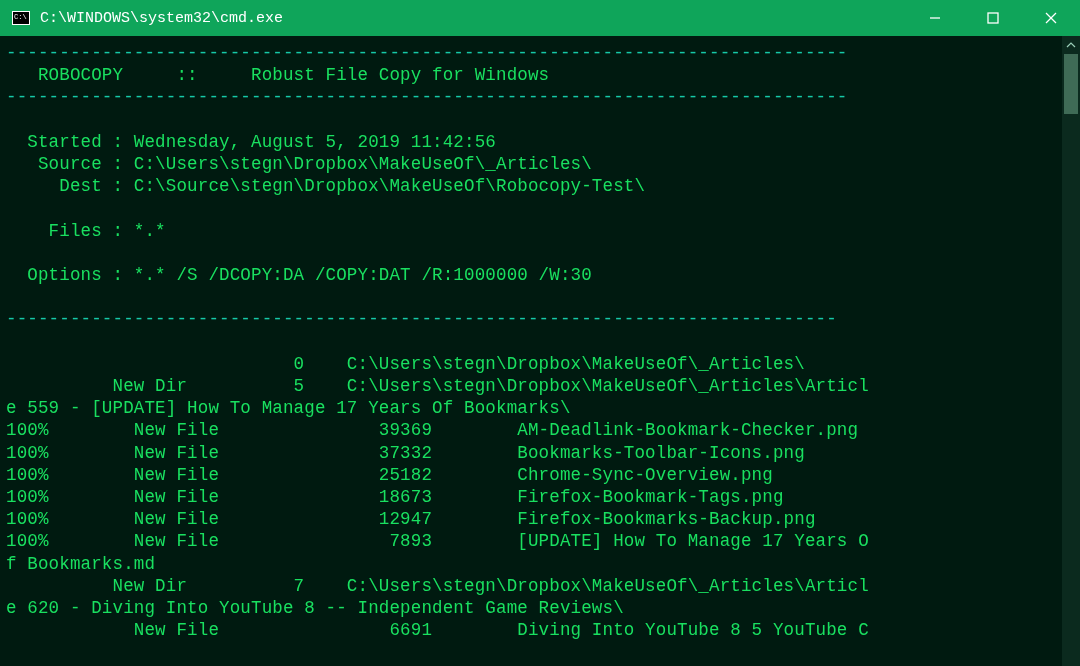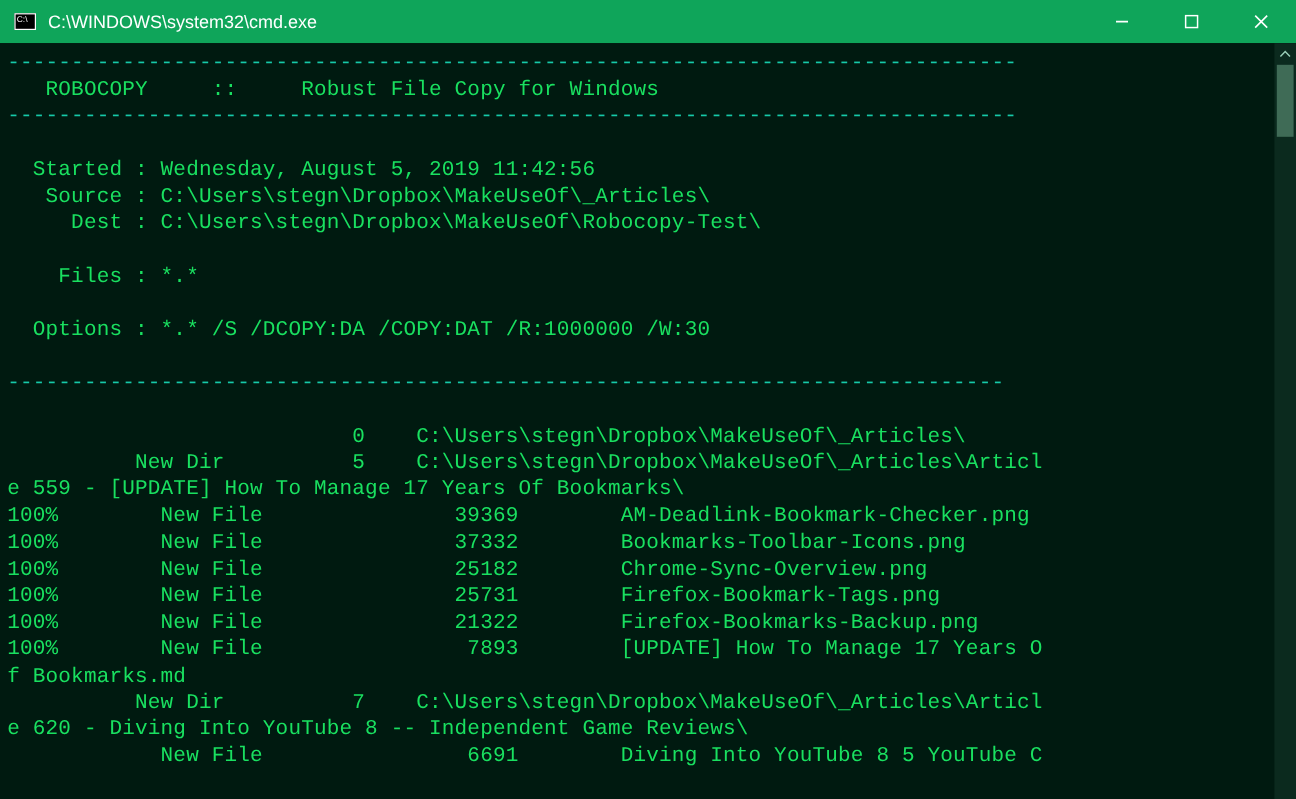--- a/index.html
+++ b/index.html
@@ -15,21 +15,21 @@
       height: 100%;
       display: flex;
       flex-direction: column;
     }
     .titlebar {
       height: 36px;
       background: #0fa55a;
       display: flex;
       align-items: center;
       color: #ffffff;
-      font-family: Liberation Sans, sans-serif;
+      font-family: Liberation Mono, monospace;
       font-size: 15px;
     }
     .titlebar-icon {
       width: 18px;
       height: 14px;
       background: #000;
       border: 1px solid #fff;
       margin: 0 10px 0 12px;
       position: relative;
       font-size: 8px;
@@ -120,36 +120,36 @@
       </div>
     </div>
   </div>
   <div class="terminal-wrap">
     <div class="terminal"><span class="sep">-------------------------------------------------------------------------------</span>
 <span>   ROBOCOPY     ::     Robust File Copy for Windows</span>
 <span class="sep">-------------------------------------------------------------------------------</span>
 
 <span>  Started : Wednesday, August 5, 2019 11:42:56</span>
 <span>   Source : C:\Users\stegn\Dropbox\MakeUseOf\_Articles\</span>
-<span>     Dest : C:\Users\stegn\Dropbox\MakeUseOf\Robocopy-Test\</span>
+<span>     Dest : C:\Source\stegn\Dropbox\MakeUseOf\Robocopy-Test\</span>
 
 <span>    Files : *.*</span>
 
 <span>  Options : *.* /S /DCOPY:DA /COPY:DAT /R:1000000 /W:30</span>
 
 <span class="sep">------------------------------------------------------------------------------</span>
 
 <span>                           0    C:\Users\stegn\Dropbox\MakeUseOf\_Articles\</span>
 <span>          New Dir          5    C:\Users\stegn\Dropbox\MakeUseOf\_Articles\Articl</span>
 <span>e 559 - [UPDATE] How To Manage 17 Years Of Bookmarks\</span>
 <span>100%        New File               39369        AM-Deadlink-Bookmark-Checker.png</span>
 <span>100%        New File               37332        Bookmarks-Toolbar-Icons.png</span>
 <span>100%        New File               25182        Chrome-Sync-Overview.png</span>
-<span>100%        New File               25731        Firefox-Bookmark-Tags.png</span>
-<span>100%        New File               21322        Firefox-Bookmarks-Backup.png</span>
+<span>100%        New File               18673        Firefox-Bookmark-Tags.png</span>
+<span>100%        New File               12947        Firefox-Bookmarks-Backup.png</span>
 <span>100%        New File                7893        [UPDATE] How To Manage 17 Years O</span>
 <span>f Bookmarks.md</span>
 <span>          New Dir          7    C:\Users\stegn\Dropbox\MakeUseOf\_Articles\Articl</span>
 <span>e 620 - Diving Into YouTube 8 -- Independent Game Reviews\</span>
 <span>            New File                6691        Diving Into YouTube 8 5 YouTube C</span></div>
     <div class="scrollbar">
       <div class="scroll-arrow">
         <svg width="10" height="10">
             <polyline points="1,7 5,3 9,7" fill="none" stroke="#9acfb8" stroke-width="1.2"></polyline>
           </svg>

